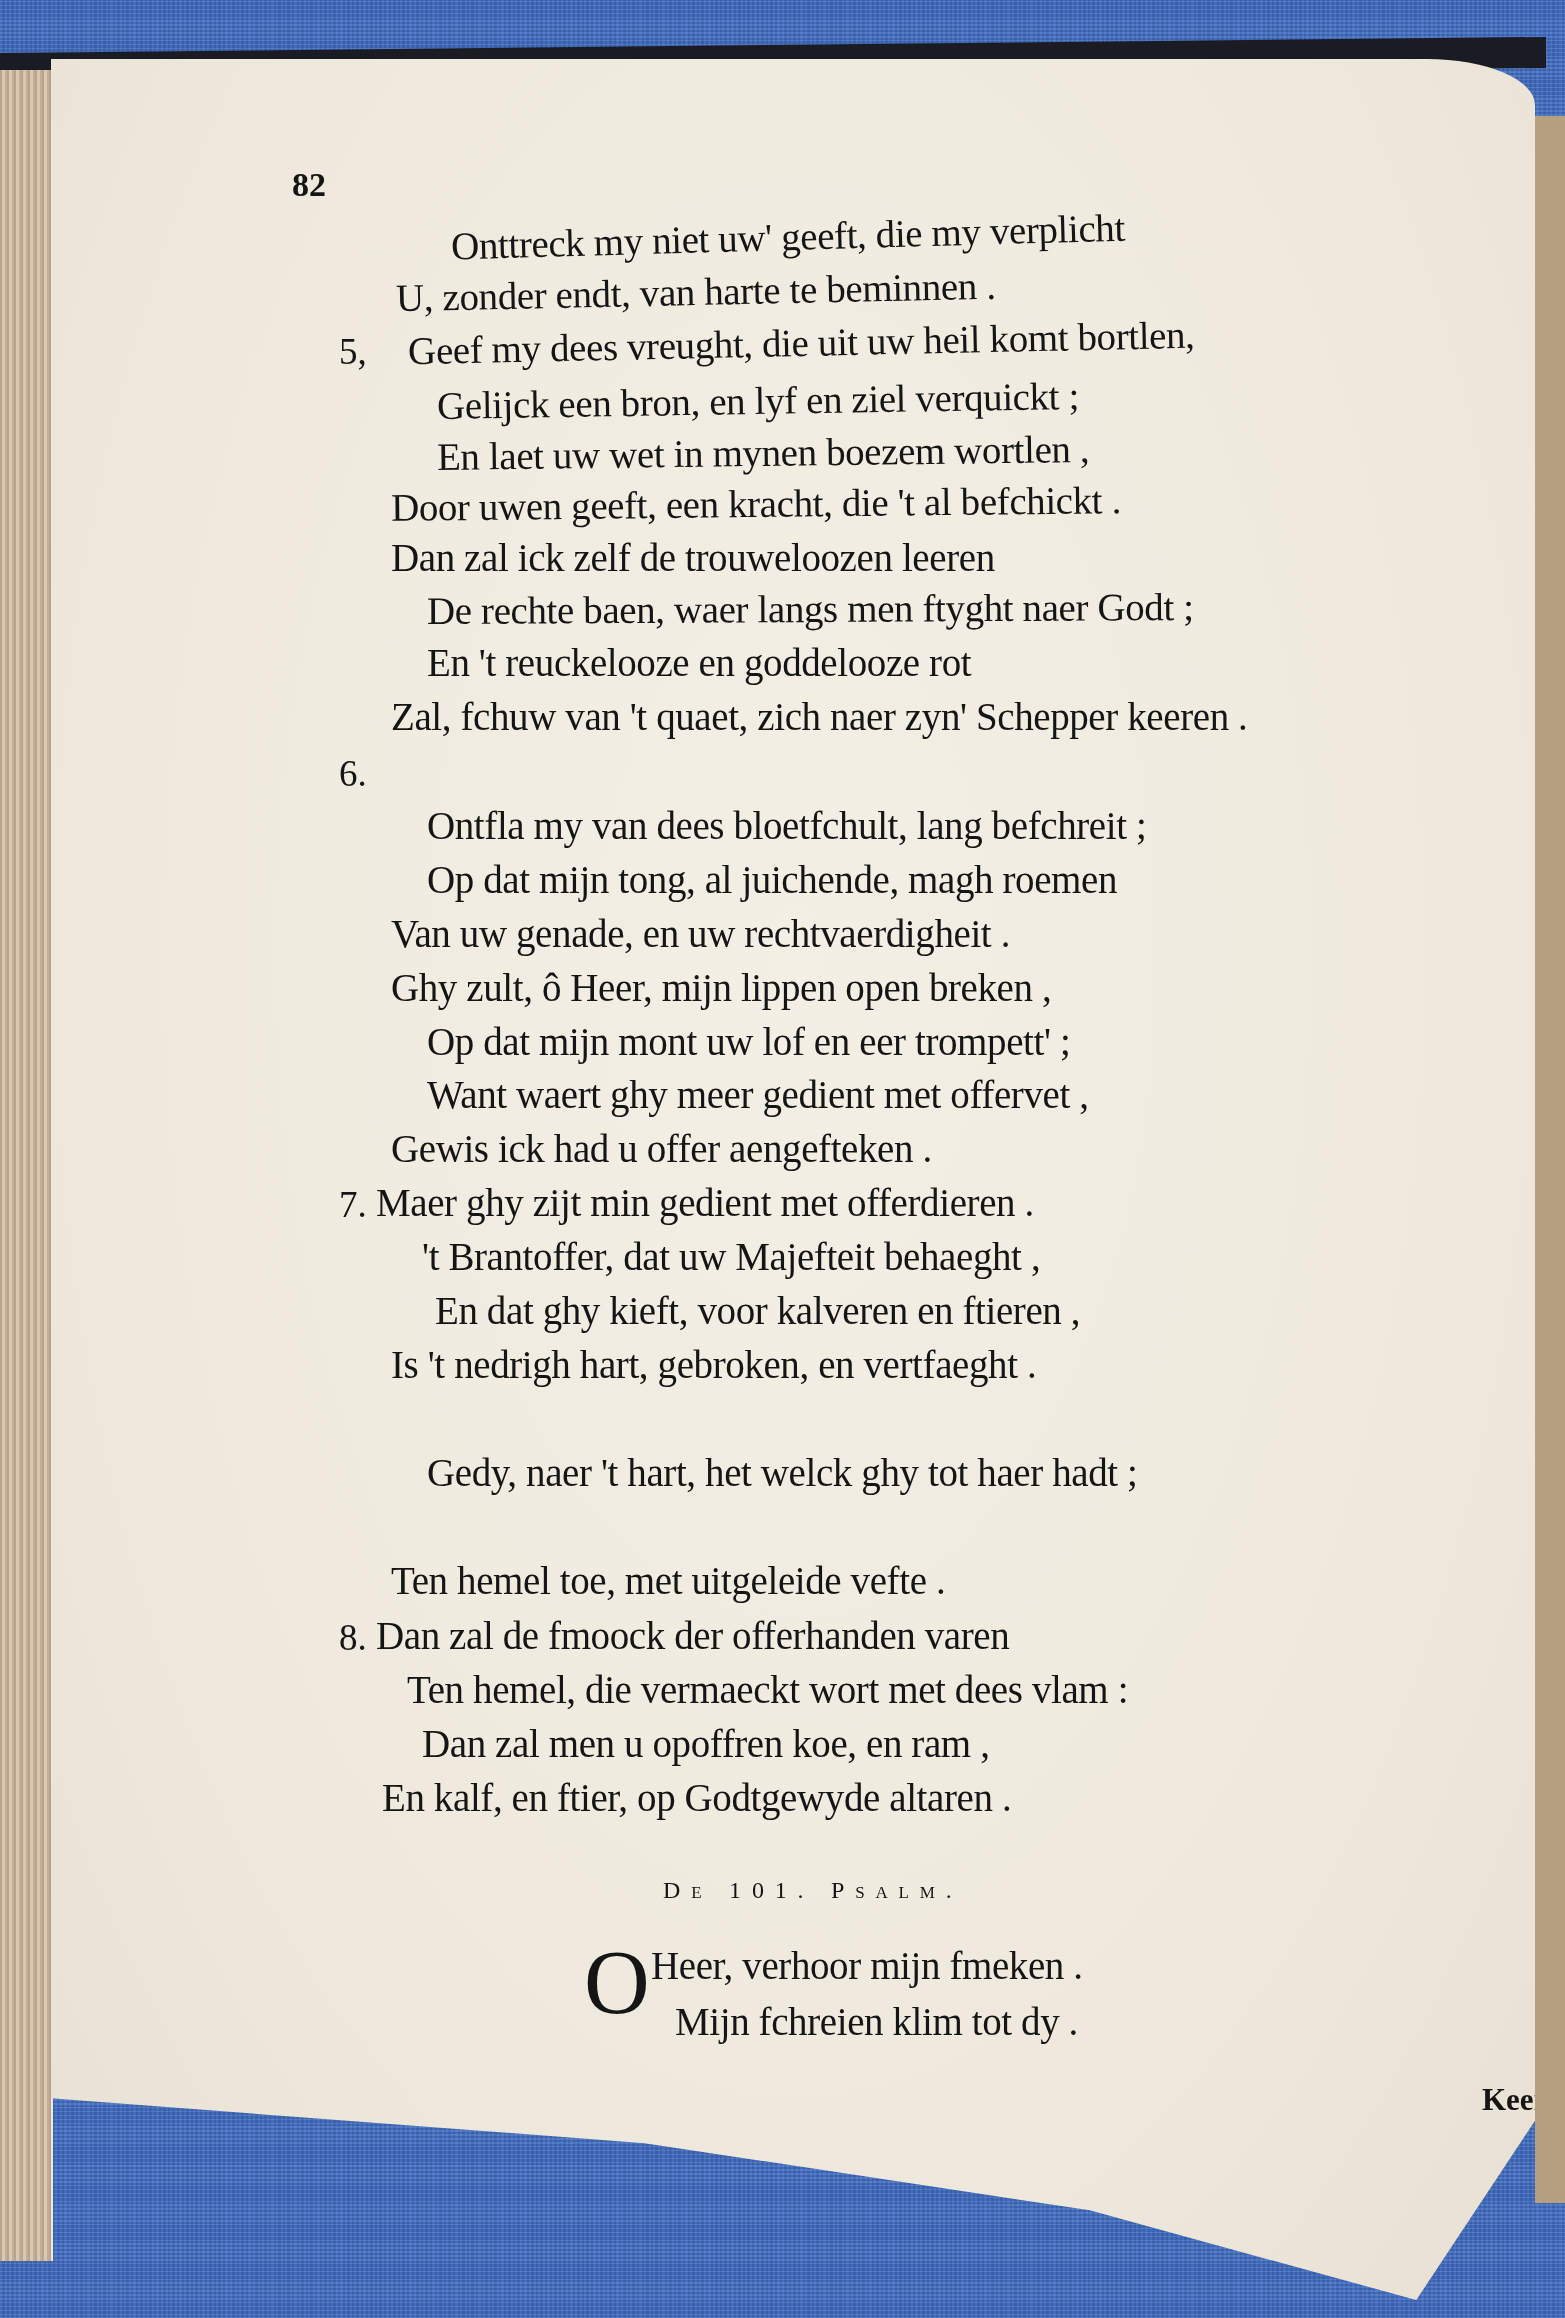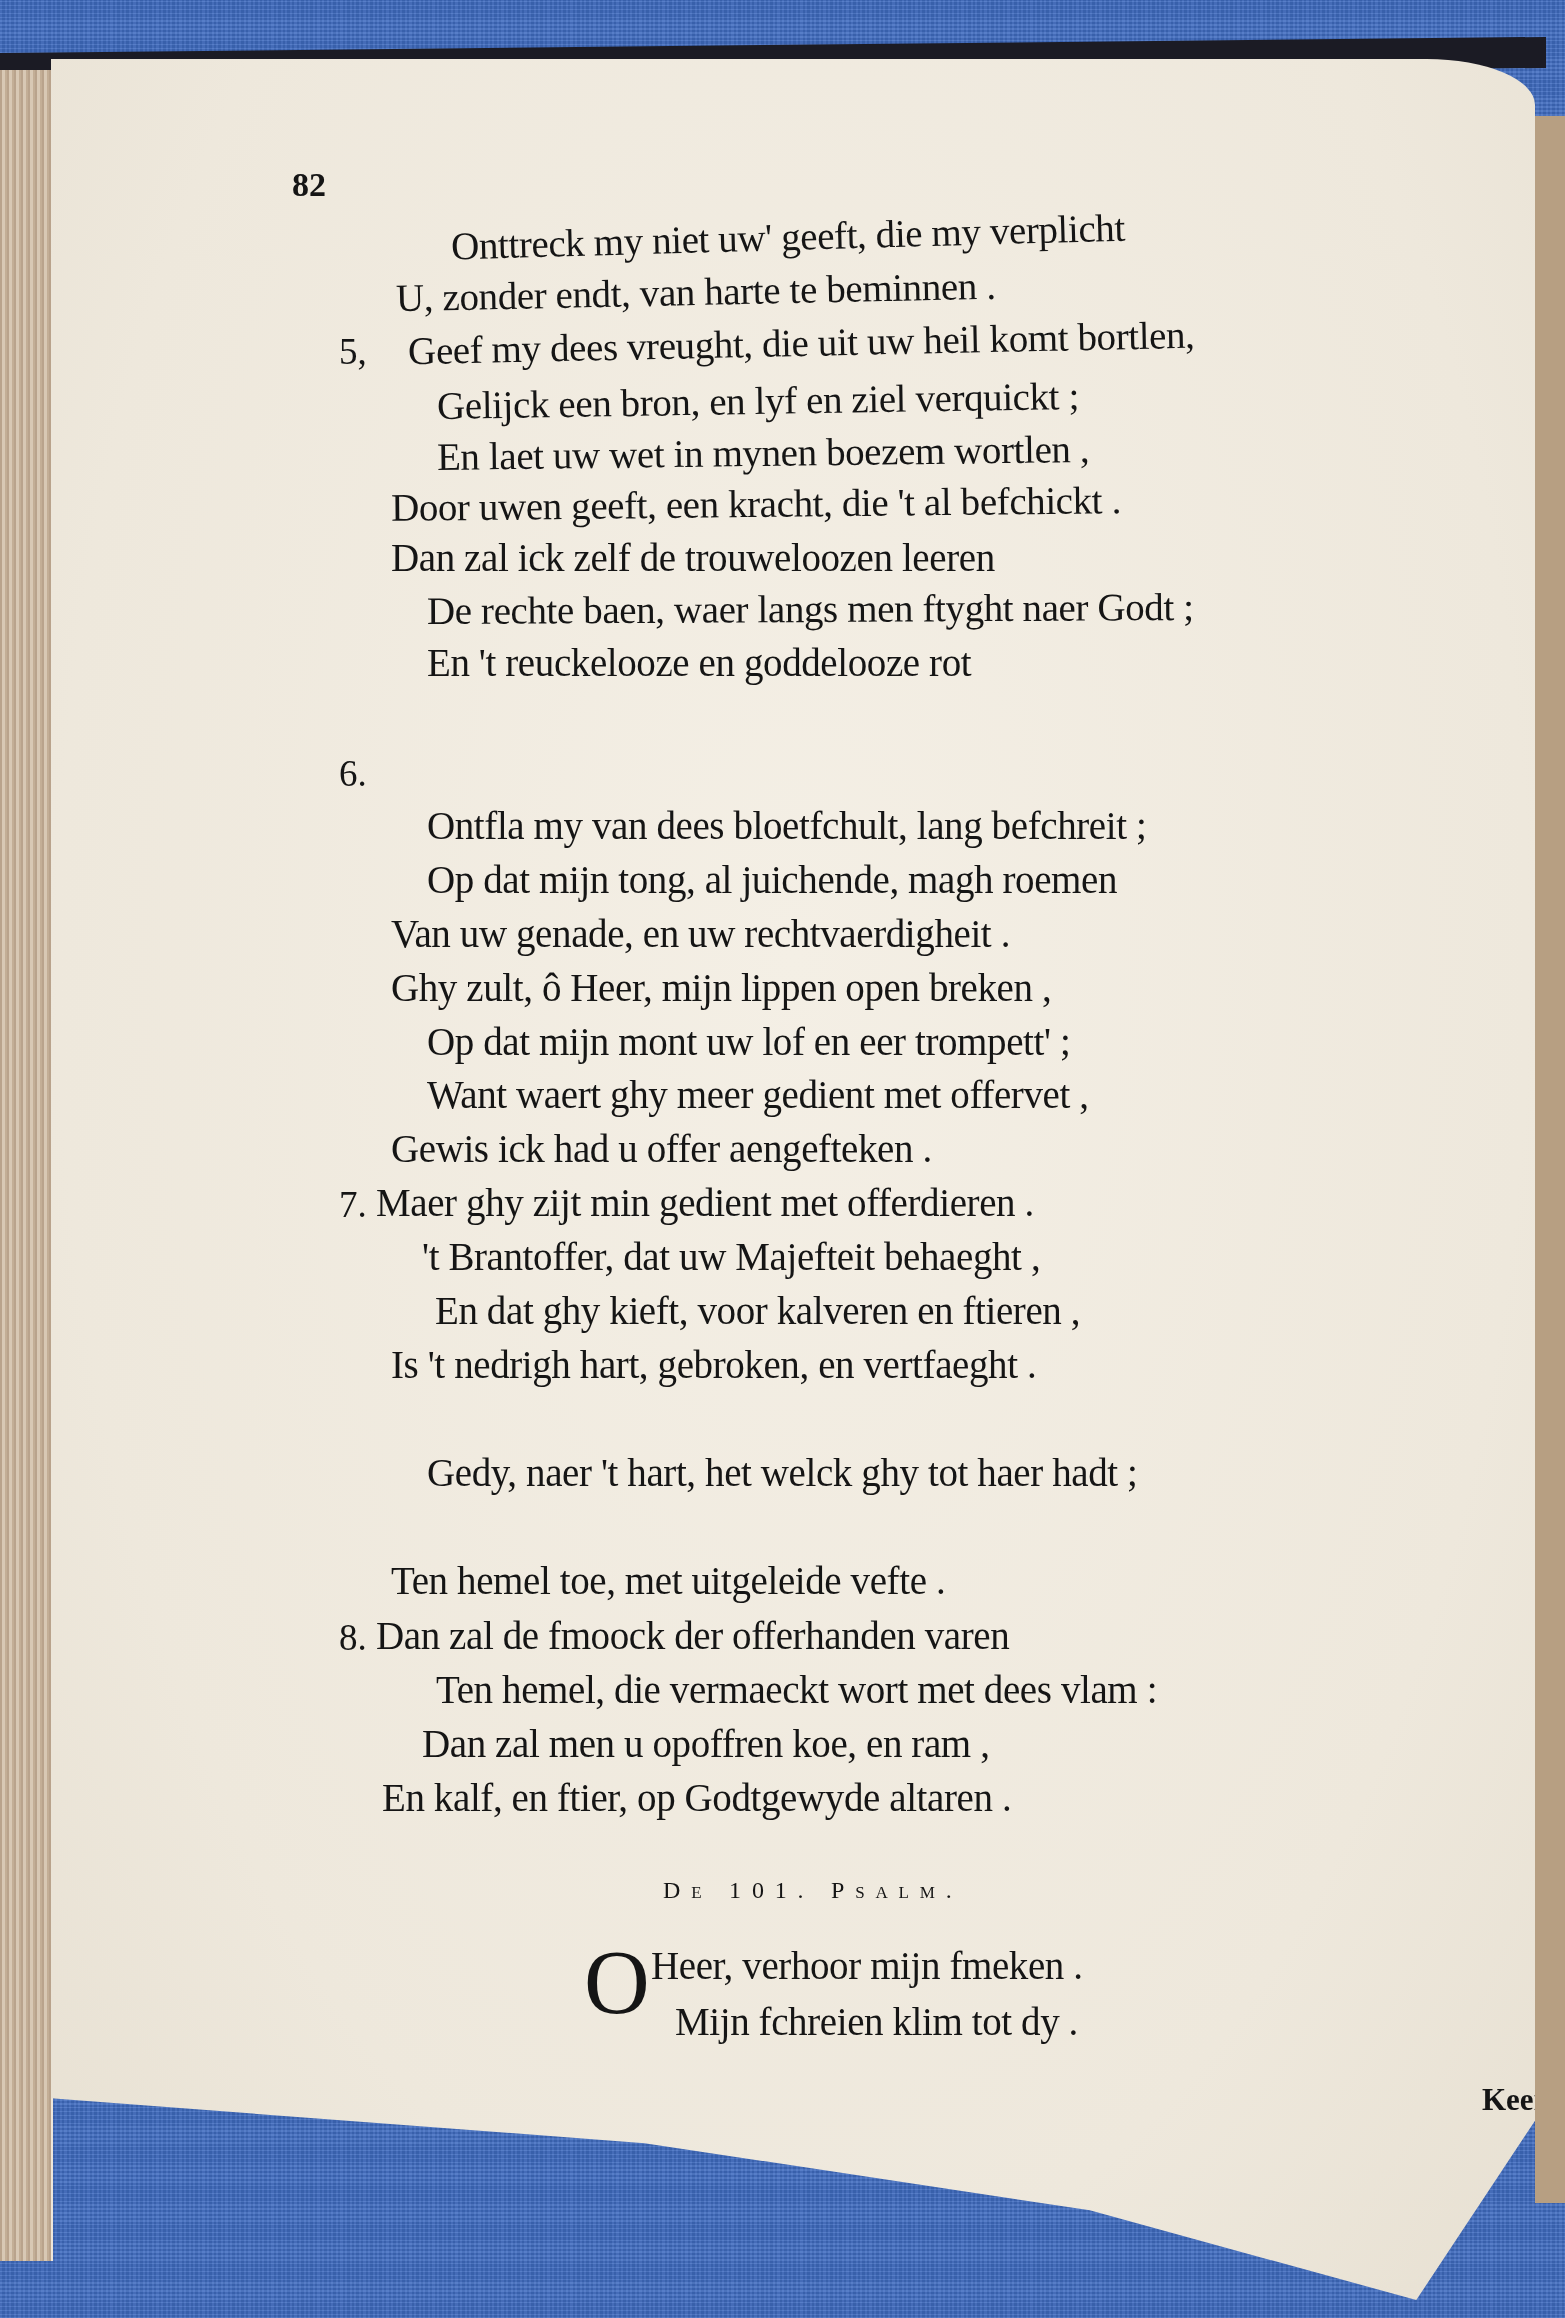--- a/index.html
+++ b/index.html
@@ -70,38 +70,39 @@
     <span class="line" style="left:400px;top:158px;transform:rotate(-1.6deg)">Onttreck my niet uw' geeft, die my verplicht</span>
     <span class="line" style="left:345px;top:213px;transform:rotate(-1.2deg)">U, zonder endt, van harte te beminnen .</span>
     <span class="num" style="left:288px;top:274px">5,</span>
     <span class="line" style="left:357px;top:264px;transform:rotate(-1.2deg)">Geef my dees vreught, die uit uw heil komt bortlen,</span>
     <span class="line" style="left:386px;top:322px;transform:rotate(-0.9deg)">Gelijck een bron, en lyf en ziel verquickt ;</span>
     <span class="line" style="left:386px;top:374px;transform:rotate(-0.7deg)">En laet uw wet in mynen boezem wortlen ,</span>
     <span class="line" style="left:340px;top:425px;transform:rotate(-0.6deg)">Door uwen geeft, een kracht, die 't al befchickt .</span>
     <span class="line" style="left:340px;top:479px">Dan zal ick zelf de trouweloozen leeren</span>
     <span class="line" style="left:376px;top:530px;transform:rotate(-0.3deg)">De rechte baen, waer langs men ftyght naer Godt ;</span>
     <span class="line" style="left:376px;top:584px">En 't reuckelooze en goddelooze rot</span>
+    <span class="line" style="left:340px;top:638px">Zal, fchuw van 't quaet, zich naer zyn' Schepper keeren .</span>
     <span class="num" style="left:288px;top:696px">6.</span>
     <span class="line" style="left:376px;top:747px">Ontfla my van dees bloetfchult, lang befchreit ;</span>
     <span class="line" style="left:376px;top:801px">Op dat mijn tong, al juichende, magh roemen</span>
     <span class="line" style="left:340px;top:855px">Van uw genade, en uw rechtvaerdigheit .</span>
     <span class="line" style="left:340px;top:909px">Ghy zult, ô Heer, mijn lippen open breken ,</span>
     <span class="line" style="left:376px;top:963px">Op dat mijn mont uw lof en eer trompett' ;</span>
     <span class="line" style="left:376px;top:1016px">Want waert ghy meer gedient met offervet ,</span>
     <span class="line" style="left:340px;top:1070px">Gewis ick had u offer aengefteken .</span>
     <span class="num" style="left:288px;top:1127px">7.</span>
     <span class="line" style="left:325px;top:1124px">Maer ghy zijt min gedient met offerdieren .</span>
     <span class="line" style="left:371px;top:1178px">'t Brantoffer, dat uw Majefteit behaeght ,</span>
     <span class="line" style="left:384px;top:1232px">En dat ghy kieft, voor kalveren en ftieren ,</span>
     <span class="line" style="left:340px;top:1286px">Is 't nedrigh hart, gebroken, en vertfaeght .</span>
     <span class="line" style="left:376px;top:1394px">Gedy, naer 't hart, het welck ghy tot haer hadt ;</span>
     <span class="line" style="left:340px;top:1502px">Ten hemel toe, met uitgeleide vefte .</span>
     <span class="num" style="left:288px;top:1560px">8.</span>
     <span class="line" style="left:325px;top:1557px">Dan zal de fmoock der offerhanden varen</span>
-    <span class="line" style="left:385px;top:1611px">Ten hemel, die vermaeckt wort met dees vlam :</span>
+    <span class="line" style="left:356px;top:1611px">Ten hemel, die vermaeckt wort met dees vlam :</span>
     <span class="line" style="left:371px;top:1665px">Dan zal men u opoffren koe, en ram ,</span>
     <span class="line" style="left:331px;top:1719px">En kalf, en ftier, op Godtgewyde altaren .</span>
 
     <span class="heading">De 101. Psalm.</span>
     <span class="drop-cap">O</span>
     <span class="line" style="left:600px;top:1887px">Heer, verhoor mijn fmeken .</span>
     <span class="line" style="left:624px;top:1943px">Mijn fchreien klim tot dy .</span>
 
     <span class="catchword">Keer</span>
   </div>

